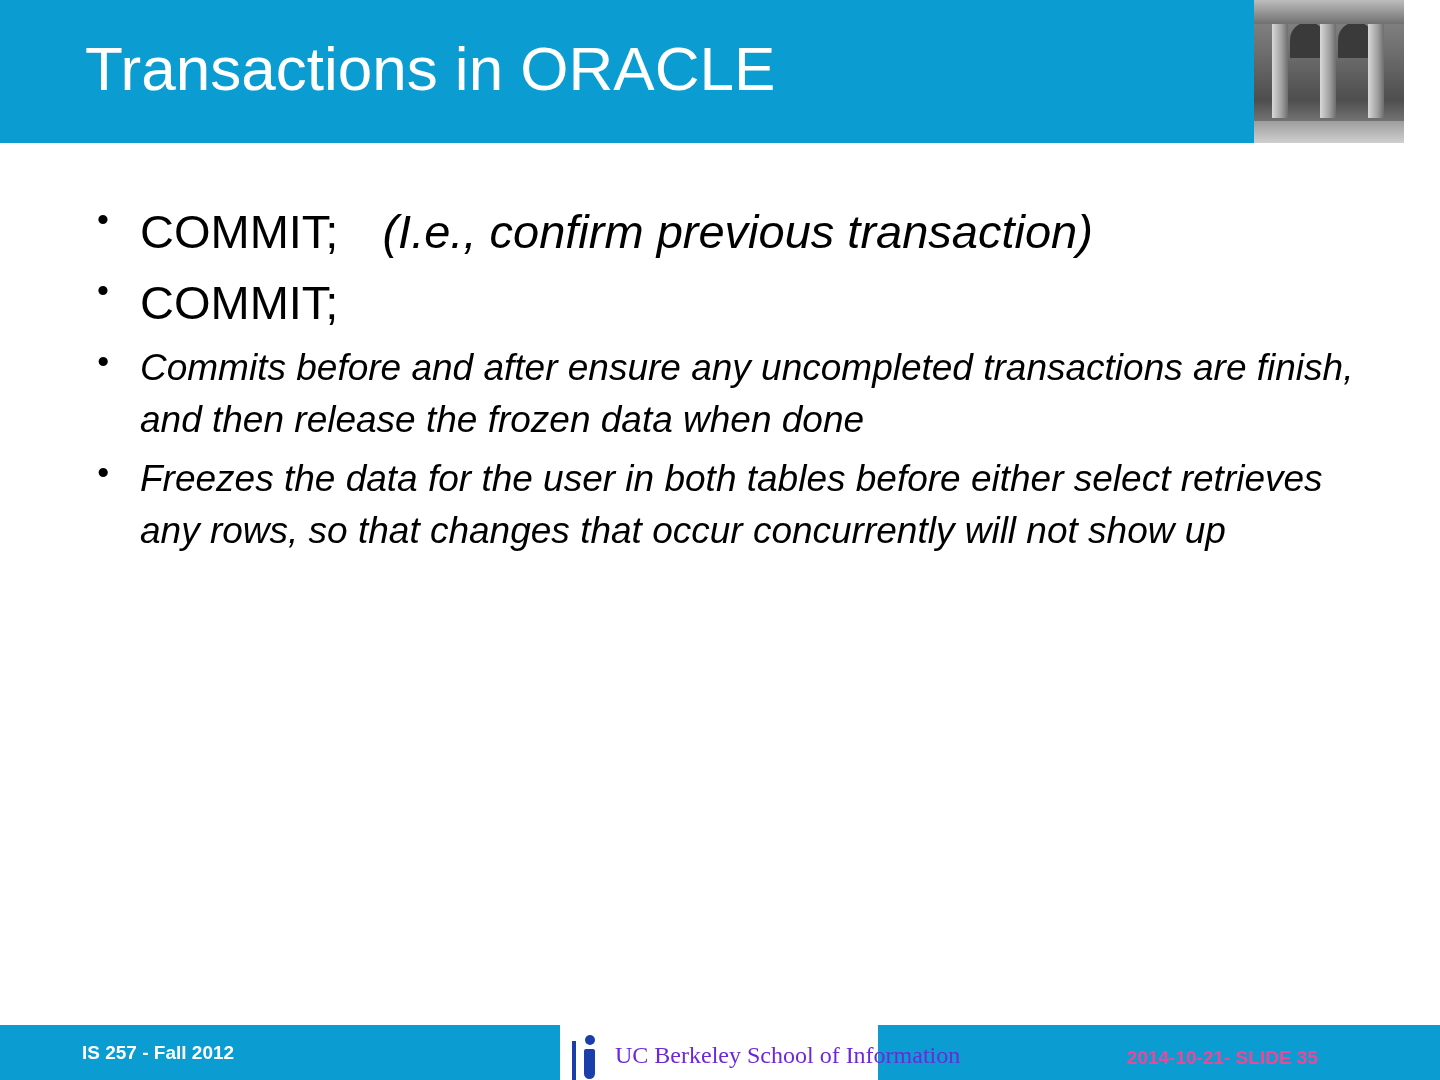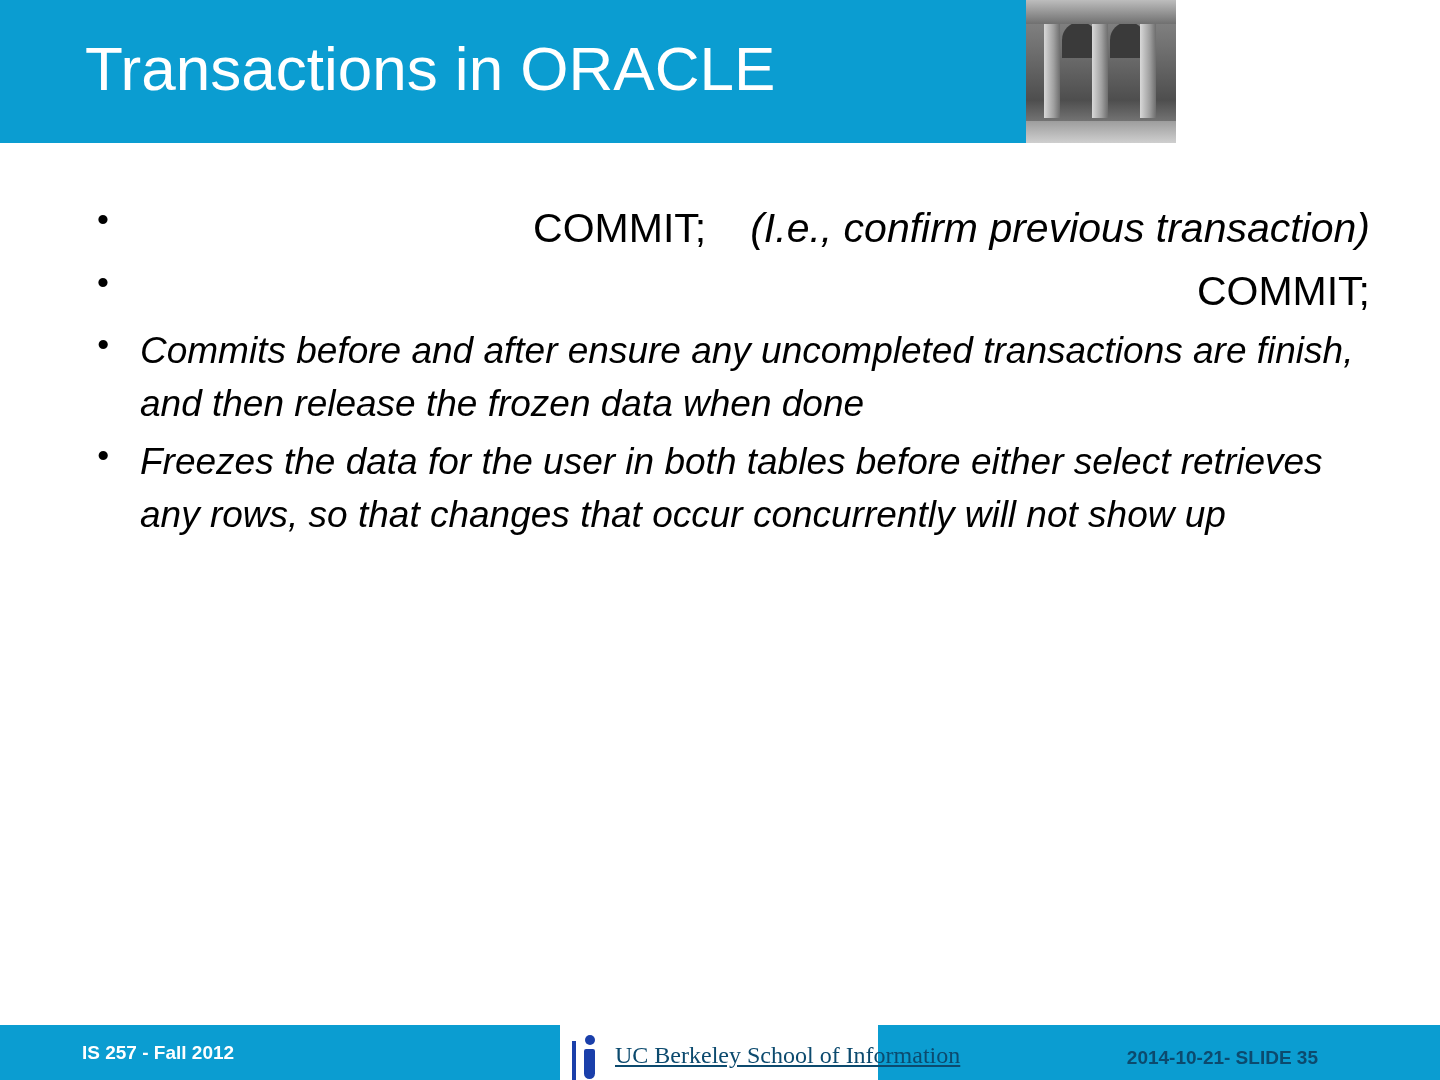--- a/index.html
+++ b/index.html
@@ -13,21 +13,21 @@
     font-family: "Liberation Sans", sans-serif;
     overflow: hidden;
     position: relative;
   }
 
   
   .header {
     position: absolute;
     left: 0;
     top: 0;
-    width: 1176px;
+    width: 1404px;
     height: 143px;
     background: #0b9dd1;
   }
   .header-photo {
     position: absolute;
     right: 0;
     top: 0;
     width: 150px;
     height: 143px;
     overflow: hidden;
@@ -115,23 +115,22 @@
   ul.bullets > li::before {
     content: "\2022";
     position: absolute;
     left: 12px;
     top: -2px;
     font-size: 34px;
     line-height: 1.25;
     color: #000000;
   }
   li.lvl1 {
-    font-size: 41px;
+    font-size: 47px;
     line-height: 1.38;
-    text-align: right;
   }
   li.lvl1 .em {
     font-style: italic;
   }
   li.lvl1 .gap {
     display: inline-block;
     width: 44px;
   }
   li.lvl2 {
     font-size: 37px;
@@ -184,21 +183,21 @@
     color: #ffffff;
     white-space: nowrap;
     text-align: center;
   }
   .footer-slide {
     position: absolute;
     right: 122px;
     top: 22px;
     font-size: 19px;
     font-weight: bold;
-    color: #0c4a6e;
+    color: #ec4899;
     white-space: nowrap;
   }
   .logo-wrap {
     position: absolute;
     left: 565px;
     top: 4px;
     width: 320px;
     height: 50px;
   }
   .logo-mark {
@@ -233,23 +232,22 @@
     width: 4px;
     height: 40px;
     background: #1a3faa;
   }
   .logo-text {
     position: absolute;
     left: 50px;
     top: 13px;
     font-family: "Liberation Serif", serif;
     font-size: 24px;
-    color: #0c4a6e;
-    white-space: nowrap;
-    text-decoration: underline;
+    color: #6d28d9;
+    white-space: nowrap;
   }
 </style>
 </head>
 <body>
 
 <div class="header">
   <div class="header-photo">
     <div class="arch"></div>
     <div class="arch1"></div>
     <div class="arch2"></div>

